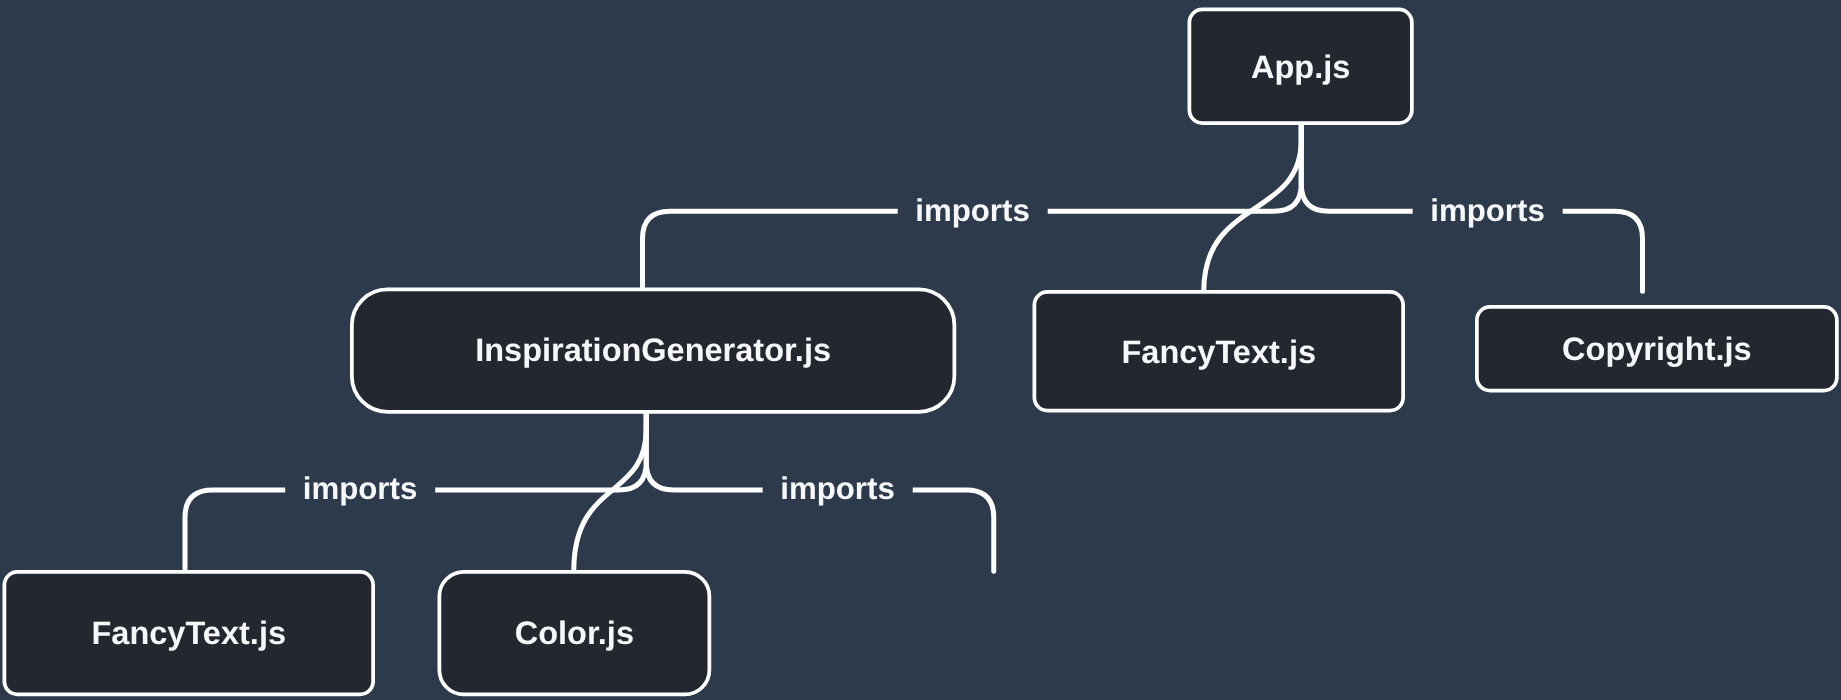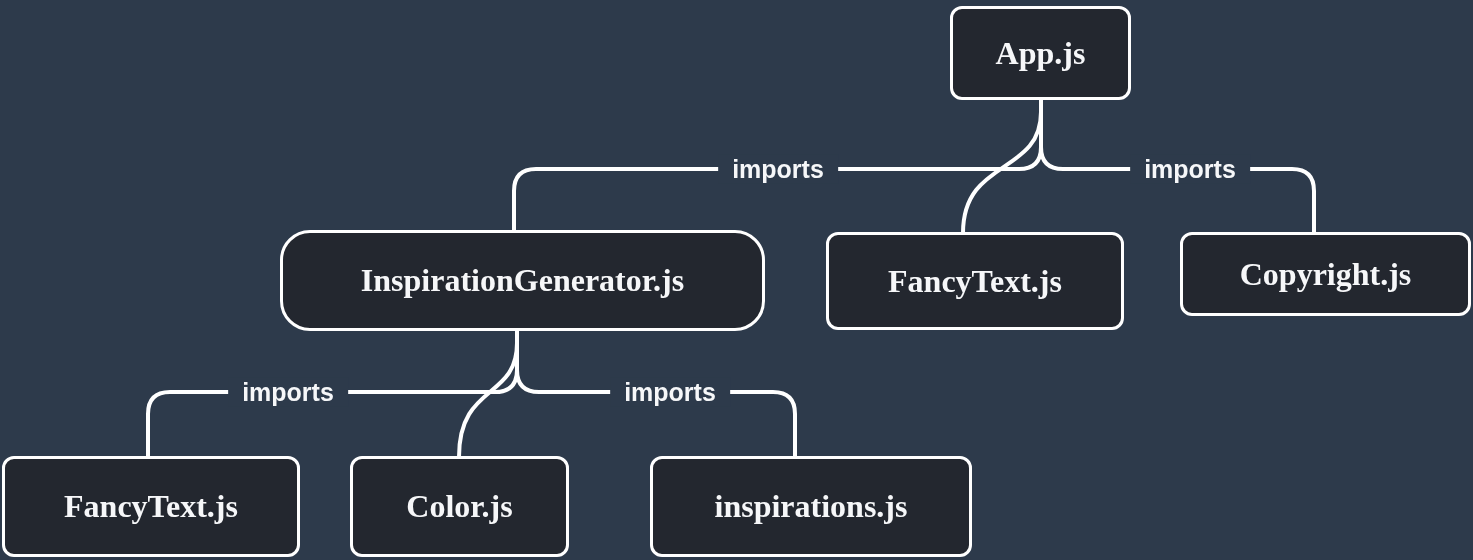--- a/index.html
+++ b/index.html
@@ -21,24 +21,23 @@
   }
   .edges{position:absolute;left:0;top:0;width:100%;height:100%;display:block;}
   .edges path{fill:none;stroke:var(--line);stroke-width:4;stroke-linecap:round;}
   .node{
     position:absolute;
     display:flex;align-items:center;justify-content:center;
     background:var(--node-fill);
     border:3px solid var(--node-border);
     border-radius:12px;
     color:var(--text);
-    font-size:32px;
+    font-size:26px;
     font-weight:600;
     white-space:nowrap;
-    font-family:Liberation Serif, serif;
   }
   .edge-label{
     position:absolute;
     transform:translate(-50%,-50%);
     background:var(--background);
     color:var(--text);
     font-size:25px;
     font-weight:700;
     padding:2px 14px;
     white-space:nowrap;
@@ -58,27 +57,26 @@
     <path d="M517 331 V343 C517 400 459 383 459 457"></path>
     <path d="M517 331 V370 Q517 392 539 392 H773 Q795 392 795 414 V457"></path>
   </svg>
 
   <div class="node" style="left:950px;top:6px;width:181px;height:94px;">App.js</div>
 
   <div class="node" style="left:280px;top:230px;width:485px;height:101px;border-radius:30px;">InspirationGenerator.js</div>
 
   <div class="node" style="left:826px;top:232px;width:298px;height:98px;">FancyText.js</div>
 
-  <div class="node" style="left:1180px;top:232px;width:291px;height:84px;">Copyright.js</div>
+  <div class="node" style="left:1180px;top:244px;width:291px;height:70px;">Copyright.js</div>
 
   <div class="node" style="left:2px;top:456px;width:298px;height:101px;">FancyText.js</div>
 
-  <div class="node" style="left:350px;top:456px;width:219px;height:101px;">Color.js</div>
+  <div class="node" style="left:350px;top:456px;width:219px;height:101px;border-radius:21px;">Color.js</div>
 
-  <div class="node" style="left:650px;top:456px;width:322px;height:101px;">inspirations.js</div>
 
   <div class="edge-label" style="left:778px;top:169px;">imports</div>
 
   <div class="edge-label" style="left:1190px;top:169px;">imports</div>
 
   <div class="edge-label" style="left:288px;top:392px;">imports</div>
 
   <div class="edge-label" style="left:670px;top:392px;">imports</div>
 
 </div>

